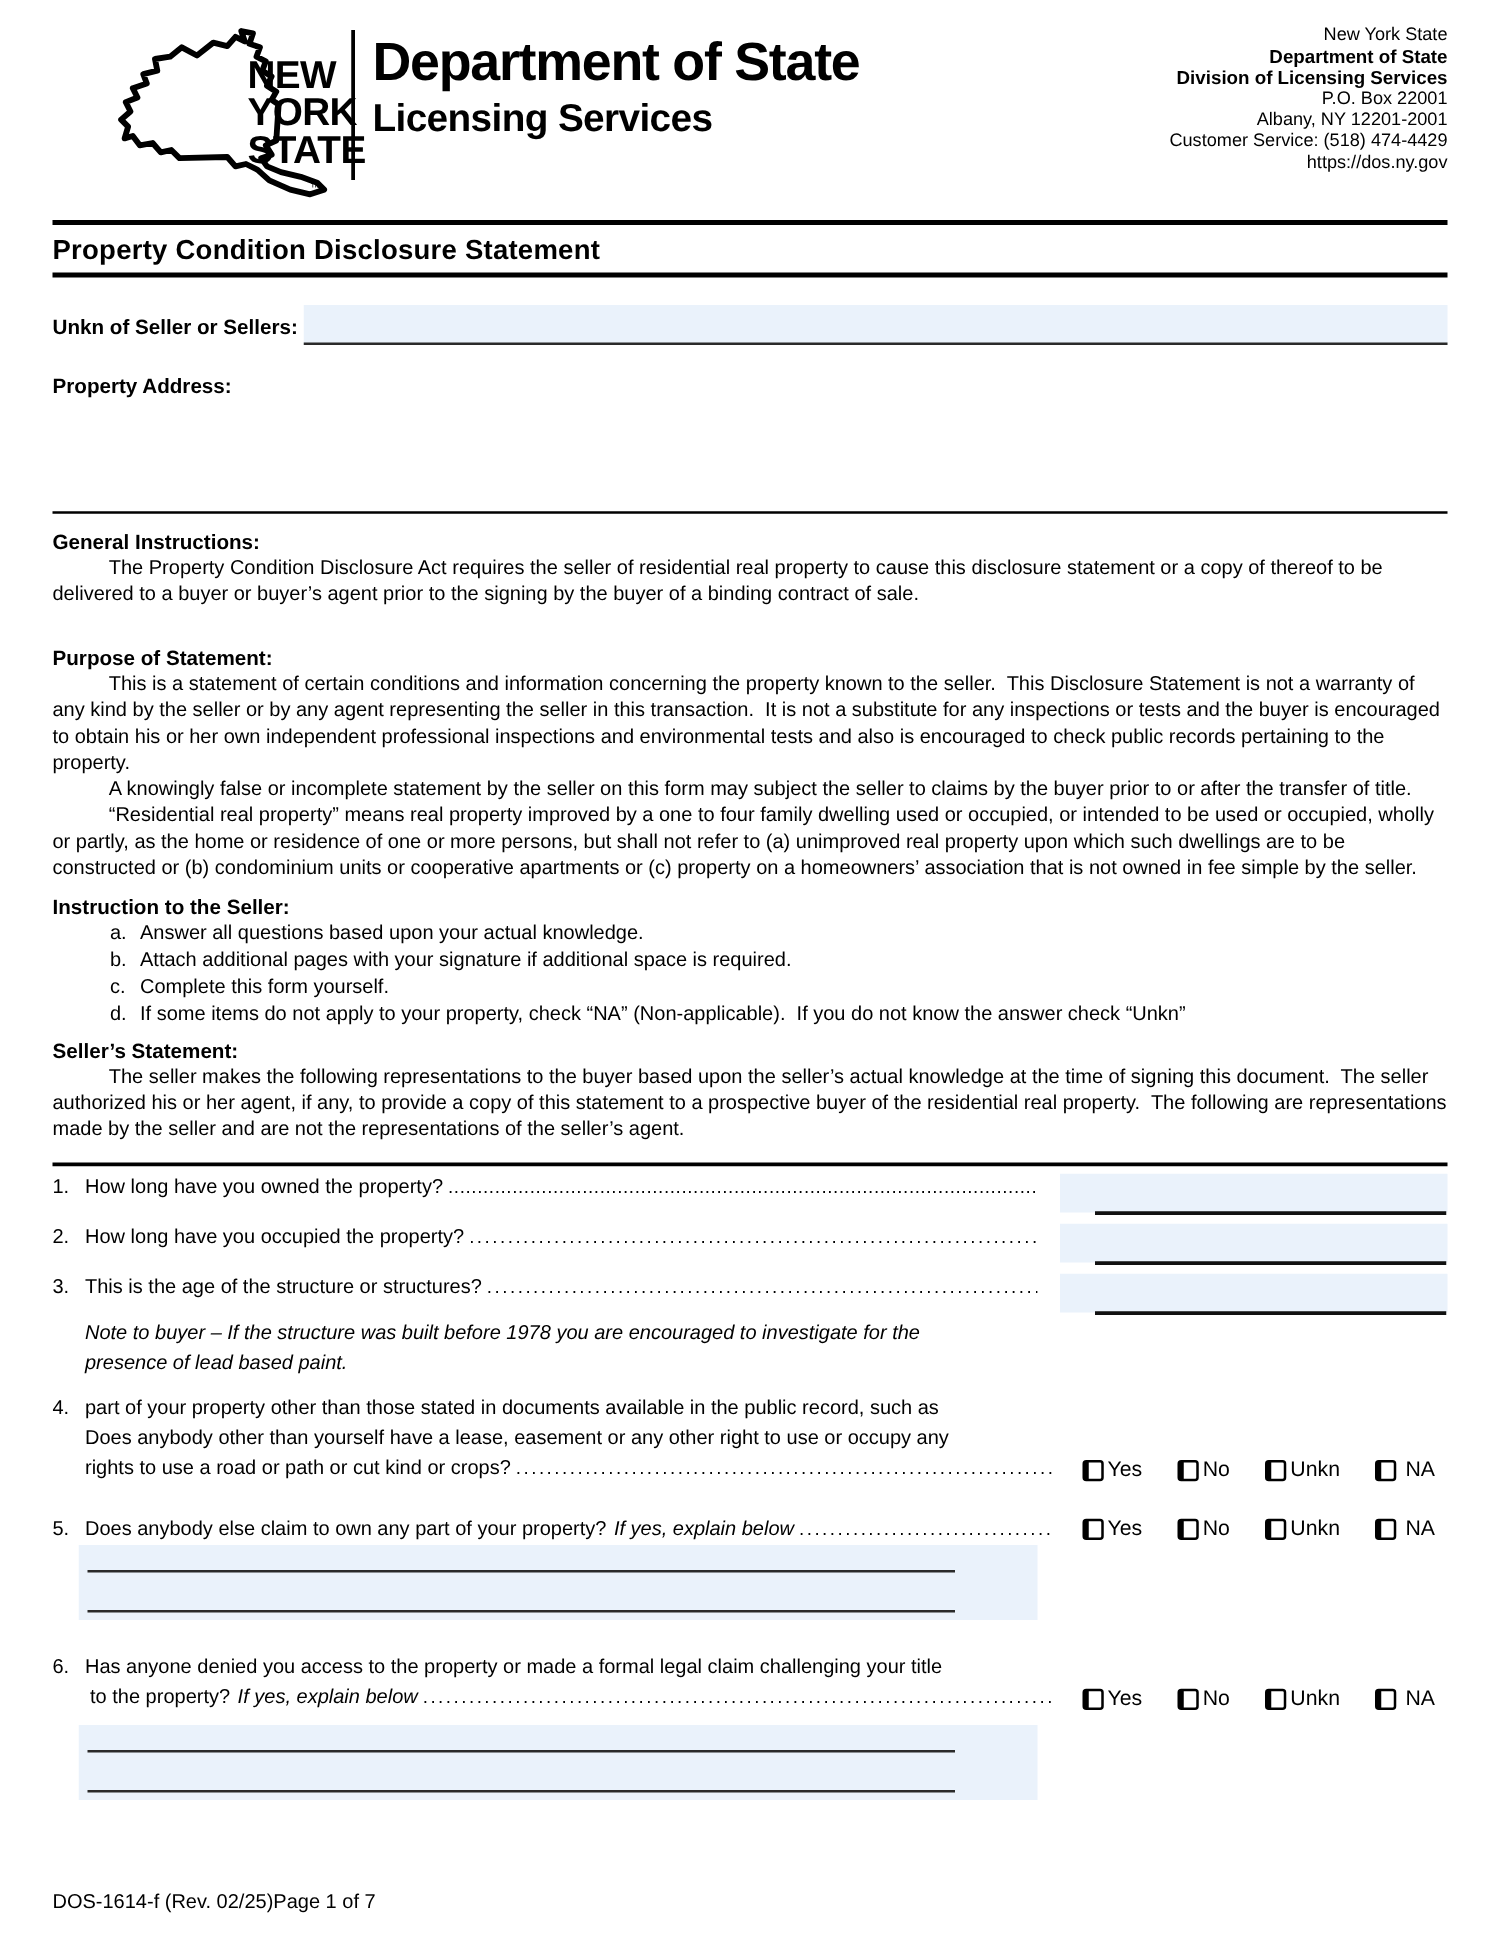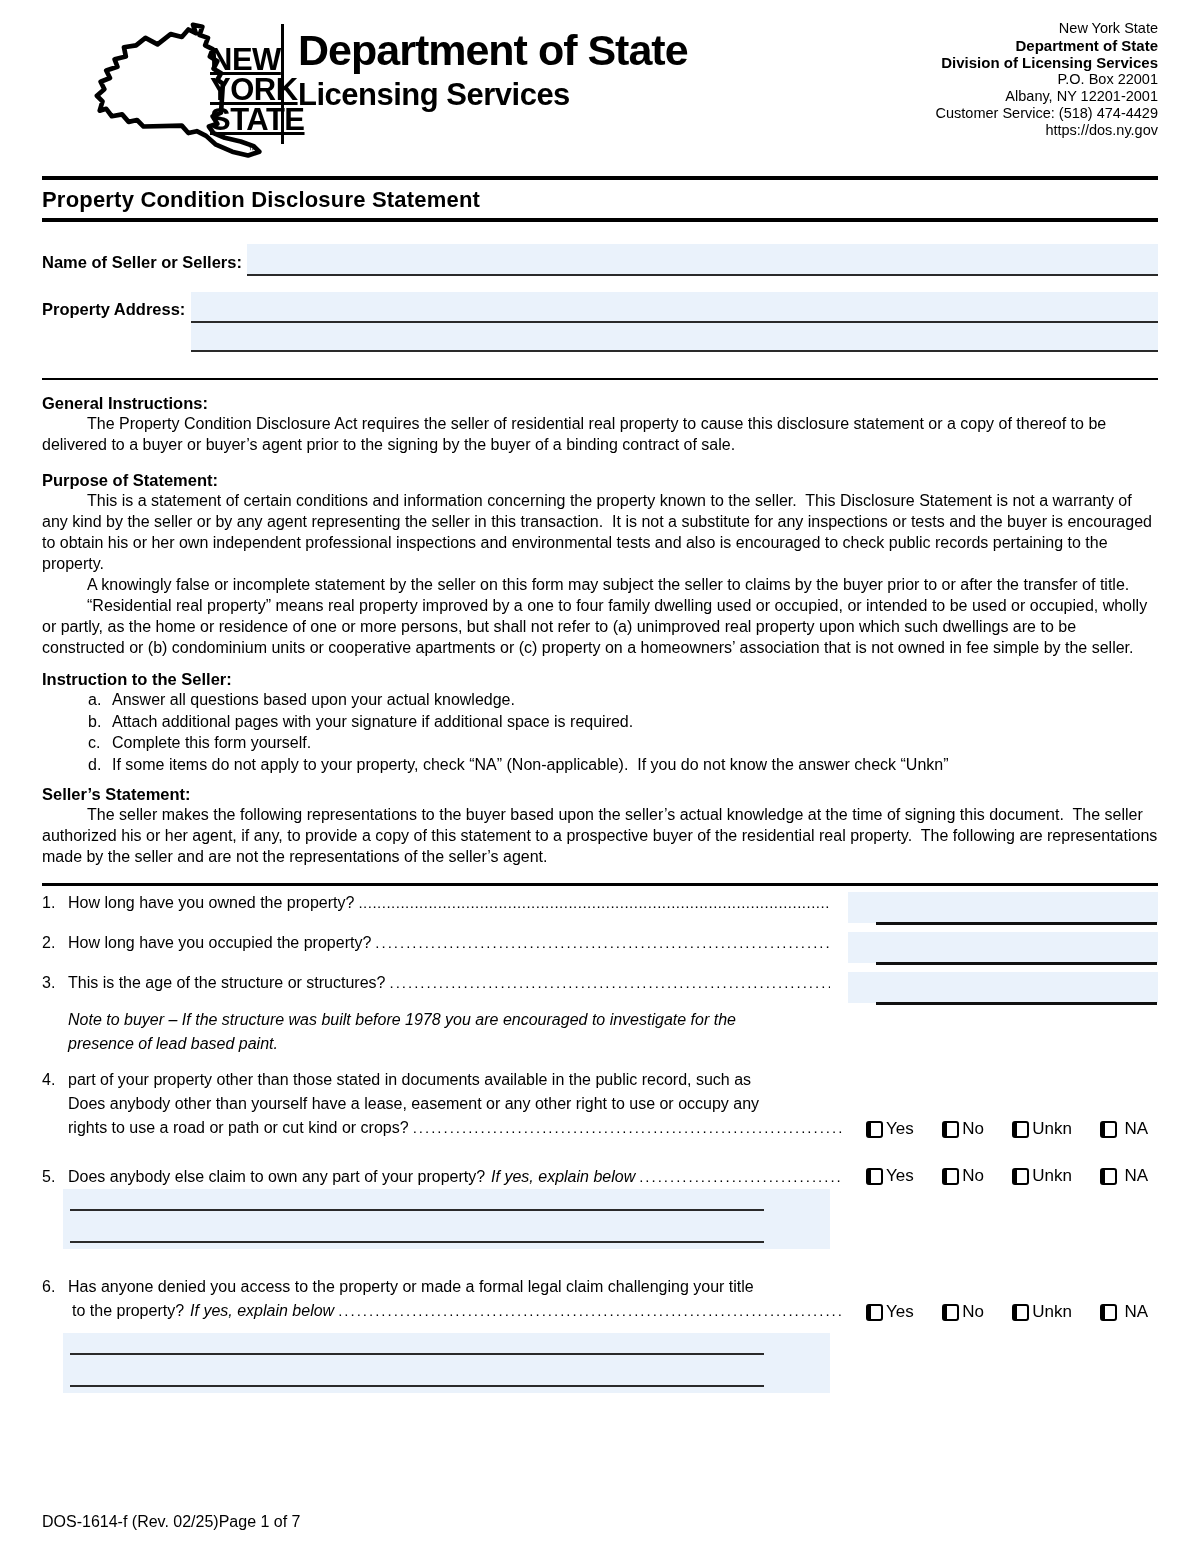--- a/index.html
+++ b/index.html
@@ -12,38 +12,38 @@
     position:relative;width:1200px;height:1553px;background:#fff;
     font-family:"Liberation Sans","DejaVu Sans",sans-serif;color:var(--ink);
     font-size:16px;overflow:hidden;
   }
   .content{position:relative;padding:0 42px;}
 
   
   .hdr{position:relative;height:176px;}
   .logo{position:absolute;left:40px;top:14px;width:240px;height:150px;}
   .logo svg{position:absolute;left:10px;top:8px;}
-  .logo-text{position:absolute;left:128px;top:31px;font-weight:bold;font-size:31px;line-height:30px;letter-spacing:-0.5px;text-decoration:underline;}
+  .logo-text{position:absolute;left:116px;top:31px;font-weight:bold;font-size:31px;line-height:30px;letter-spacing:-0.5px;}
   .logo-tm{position:absolute;left:166px;top:131px;font-size:9px;}
   .hdr-bar{position:absolute;left:239px;top:24px;width:3px;height:120px;background:#000;}
   .brand{position:absolute;left:256px;top:28px;}
   .brand-title{font-weight:bold;font-size:43px;line-height:1.05;letter-spacing:-1px;}
   .brand-sub{font-weight:bold;font-size:31px;line-height:1.05;letter-spacing:-0.5px;margin-top:6px;}
   .addr{position:absolute;right:0;top:20px;text-align:right;font-size:14.5px;line-height:17px;}
   .addr .b{font-weight:bold;font-size:15px;}
 
   .rule4{height:4px;background:#000;}
   .rule3{height:3px;background:#000;margin-top:16px;}
   .rule2{height:2px;background:#000;margin-top:26px;}
 
   .title{font-size:22px;font-weight:bold;margin:7px 0 5px 0;letter-spacing:0.2px;}
 
   
   .frow{display:flex;align-items:flex-end;margin-top:22px;}
-  .frow2{margin-top:16px;align-items:flex-start;}
+  .frow2{margin-top:16px;align-items:flex-start;flex-direction:column;}
   .flabel{font-weight:bold;font-size:16.5px;white-space:nowrap;padding-bottom:4px;}
   .frow2 .flabel{padding-top:8px;}
   .fline{flex:1;height:30px;background:var(--field);border-bottom:2px solid #2a2a2a;margin-left:5px;}
   .addr-fields{flex:1;margin-left:6px;background:var(--field);}
   .afline{height:29px;border-bottom:2px solid #2a2a2a;}
   .afline:last-child{height:27px;}
 
   
   .sec{margin-top:14px;}
   .sec h2{font-size:16.5px;margin:0;}
@@ -117,39 +117,39 @@
         <div>Customer Service: (518) 474-4429</div>
         <div>https://dos.ny.gov</div>
       </div>
     </div>
 
     <div class="rule4"></div>
     <div class="title">Property Condition Disclosure Statement</div>
     <div class="rule4"></div>
 
     <div class="frow">
-      <div class="flabel">Name of Seller or Sellers:</div>
+      <div class="flabel">Unkn of Seller or Sellers:</div>
       <div class="fline"></div>
     </div>
     <div class="frow frow2">
       <div class="flabel">Property Address:</div>
       <div class="addr-fields">
         <div class="afline"></div>
         <div class="afline"></div>
       </div>
     </div>
 
     <div class="rule2"></div>
 
     <div class="sec">
       <h2>General Instructions:</h2>
       <p class="para">The Property Condition Disclosure Act requires the seller of residential real property to cause this disclosure statement or a copy of thereof to be delivered to a buyer or buyer’s agent prior to the signing by the buyer of a binding contract of sale.</p>
     </div>
 
-    <div class="sec" style="margin-top:16px;">
+    <div class="sec" style="margin-top:32px;">
       <h2>Purpose of Statement:</h2>
       <p class="para">This is a statement of certain conditions and information concerning the property known to the seller.  This Disclosure Statement is not a warranty of any kind by the seller or by any agent representing the seller in this transaction.  It is not a substitute for any inspections or tests and the buyer is encouraged to obtain his or her own independent professional inspections and environmental tests and also is encouraged to check public records pertaining to the property.</p>
       <p class="para">A knowingly false or incomplete statement by the seller on this form may subject the seller to claims by the buyer prior to or after the transfer of title.</p>
       <p class="para">“Residential real property” means real property improved by a one to four family dwelling used or occupied, or intended to be used or occupied, wholly or partly, as the home or residence of one or more persons, but shall not refer to (a) unimproved real property upon which such dwellings are to be constructed or (b) condominium units or cooperative apartments or (c) property on a homeowners’ association that is not owned in fee simple by the seller.</p>
     </div>
 
     <div class="sec" style="margin-top:12px;">
       <h2>Instruction to the Seller:</h2>
       <div class="ilist">
         <div class="iitem">

